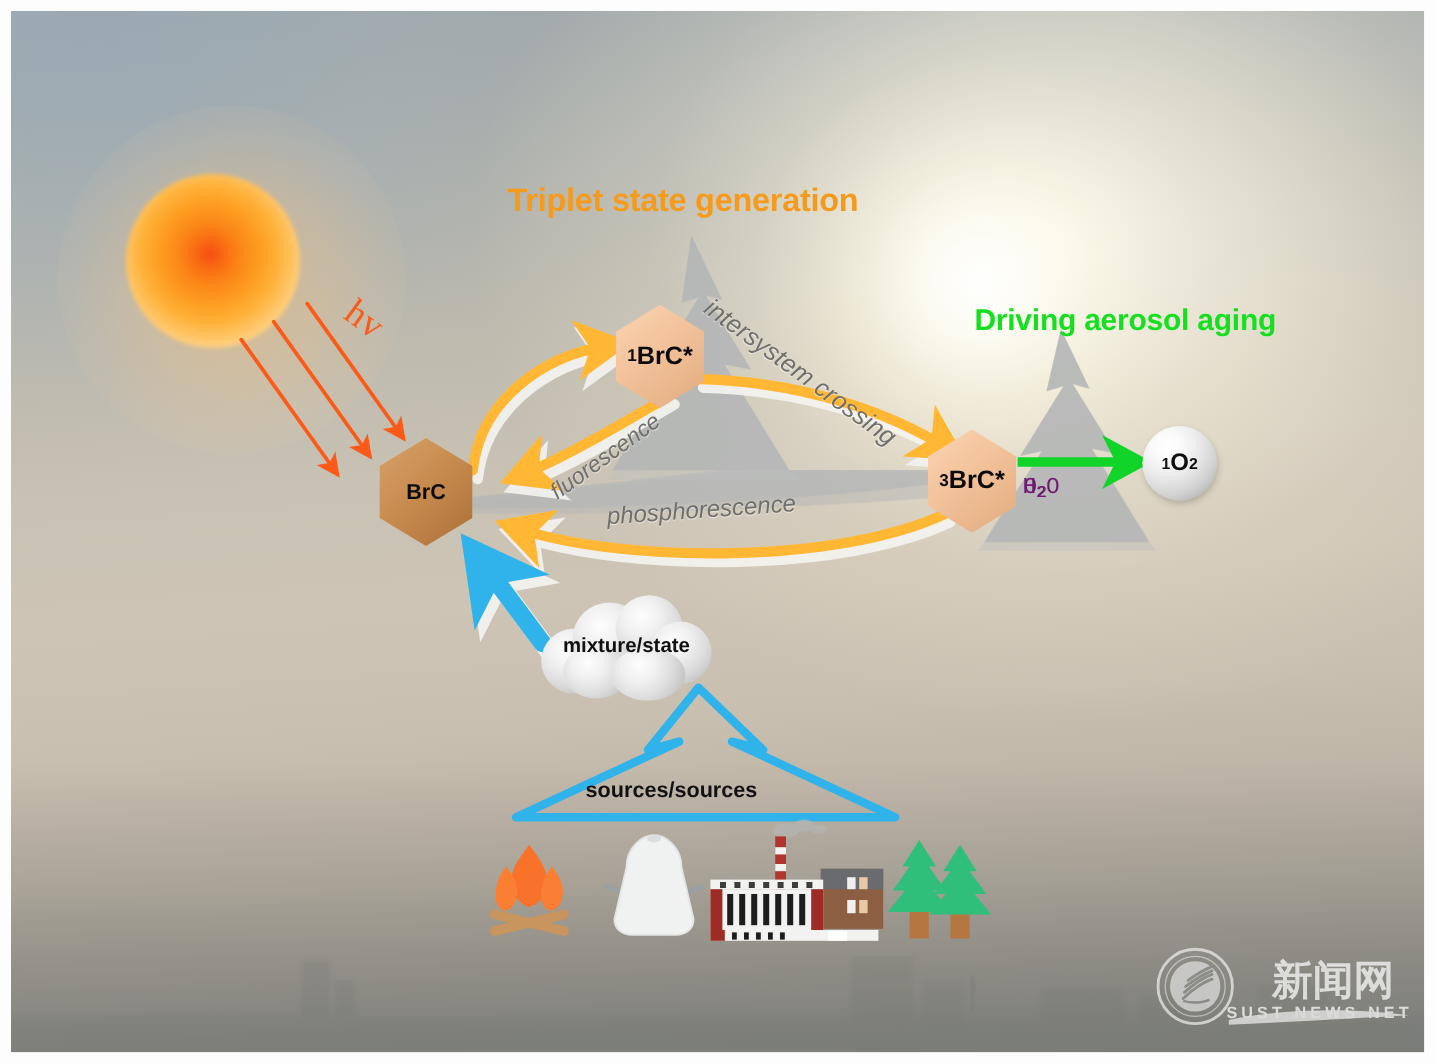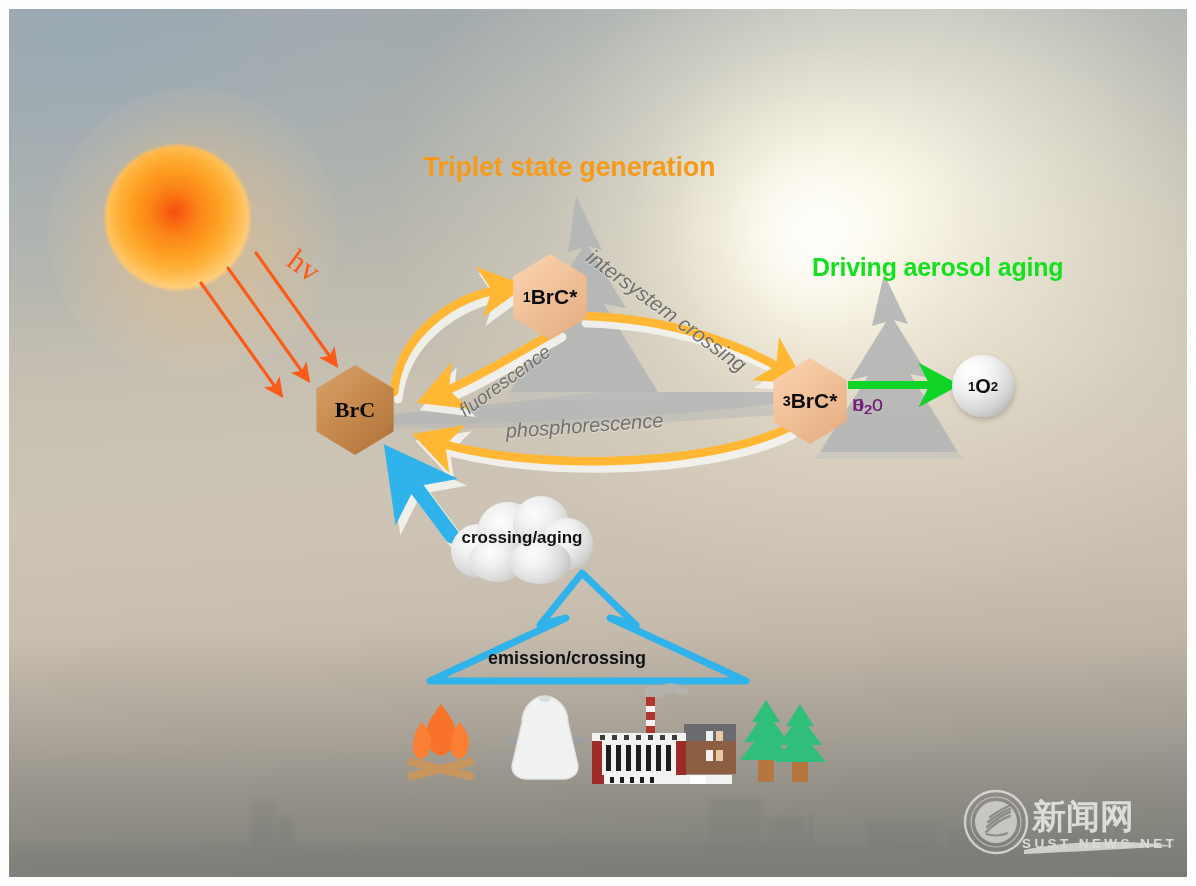--- a/index.html
+++ b/index.html
@@ -203,21 +203,21 @@
 
   
   #watermark{position:absolute;left:962px;top:788px;width:216px;height:84px;z-index:30;opacity:.80;}
   #wm-text{
     position:absolute;left:60px;top:48px;width:152px;text-align:center;
     color:#f2f2f2;font-size:13.5px;letter-spacing:3.4px;font-weight:bold;
     font-family:"Liberation Sans",sans-serif;white-space:nowrap;
   }
   .wm-cjk{
     position:absolute;color:#f2f2f2;font-family:"DejaVu Sans",sans-serif;
-    font-size:34px;font-weight:bold;
+    font-size:34px;font-weight:bold;margin-left:28px;
   }
 </style>
 </head>
 <body>
 
 <div id="stage">
 
   <div id="photo">
     <div class="bg-layer" id="bg-base"></div>
     <div class="bg-layer" id="bg-cool"></div>
@@ -335,21 +335,21 @@
 
   <div class="curvelabel" style="left:455px;top:404px;font-size:19px;transform:rotate(-36deg);transform-origin:left top;">fluorescence</div>
 
   <div class="curvelabel" style="left:505px;top:420px;font-size:20px;transform:rotate(-4deg);transform-origin:left top;">phosphorescence</div>
 
   <div class="heading" id="h-triplet">Triplet state generation</div>
   <div class="heading" id="h-aging">Driving aerosol aging</div>
 
   <div class="hexwrap" style="left:313px;top:365px;width:84px;height:90px;">
     <div class="hex hex-brc"></div>
-    <div class="hexlabel" style="font-size:22px;font-family:Liberation Serif, serif;">
+    <div class="hexlabel" style="font-size:18px;">
       <span>BrC</span>
     </div>
   </div>
 
   <div class="hexwrap" style="left:510px;top:254px;width:80px;height:86px;">
     <div class="hex hex-exc"></div>
     <div class="hexlabel" style="font-size:21px;">
       <sup>1</sup>
         <span>BrC*</span>
     </div>
@@ -378,24 +378,24 @@
     </div>
   </div>
 
   <div id="cloud">
     <div class="puff" style="left:4px;top:30px;width:54px;height:54px;"></div>
     <div class="puff" style="left:30px;top:8px;width:62px;height:62px;"></div>
     <div class="puff" style="left:66px;top:2px;width:56px;height:56px;"></div>
     <div class="puff" style="left:94px;top:24px;width:52px;height:52px;"></div>
     <div class="puff" style="left:22px;top:44px;width:56px;height:44px;"></div>
     <div class="puff" style="left:62px;top:46px;width:62px;height:44px;"></div>
-    <div id="cloud-label">crossing/aging</div>
-  </div>
-
-  <div id="emission-label">emission/crossing</div>
+    <div id="cloud-label">mixture/state</div>
+  </div>
+
+  <div id="emission-label">sources/sources</div>
 
   <svg id="sources" viewBox="0 0 1196 886">
 
     <g>
       <g stroke="#c8955f" stroke-width="8" stroke-linecap="round">
         <line x1="412" y1="762" x2="470" y2="776"></line>
         <line x1="470" y1="762" x2="412" y2="776"></line>
       </g>
       <path d="M441 704 C452 719 458 727 455 740 C454 748 448 754 441 756
                C434 754 428 748 427 740 C424 727 430 719 441 704 Z" fill="#f9722a"></path>

